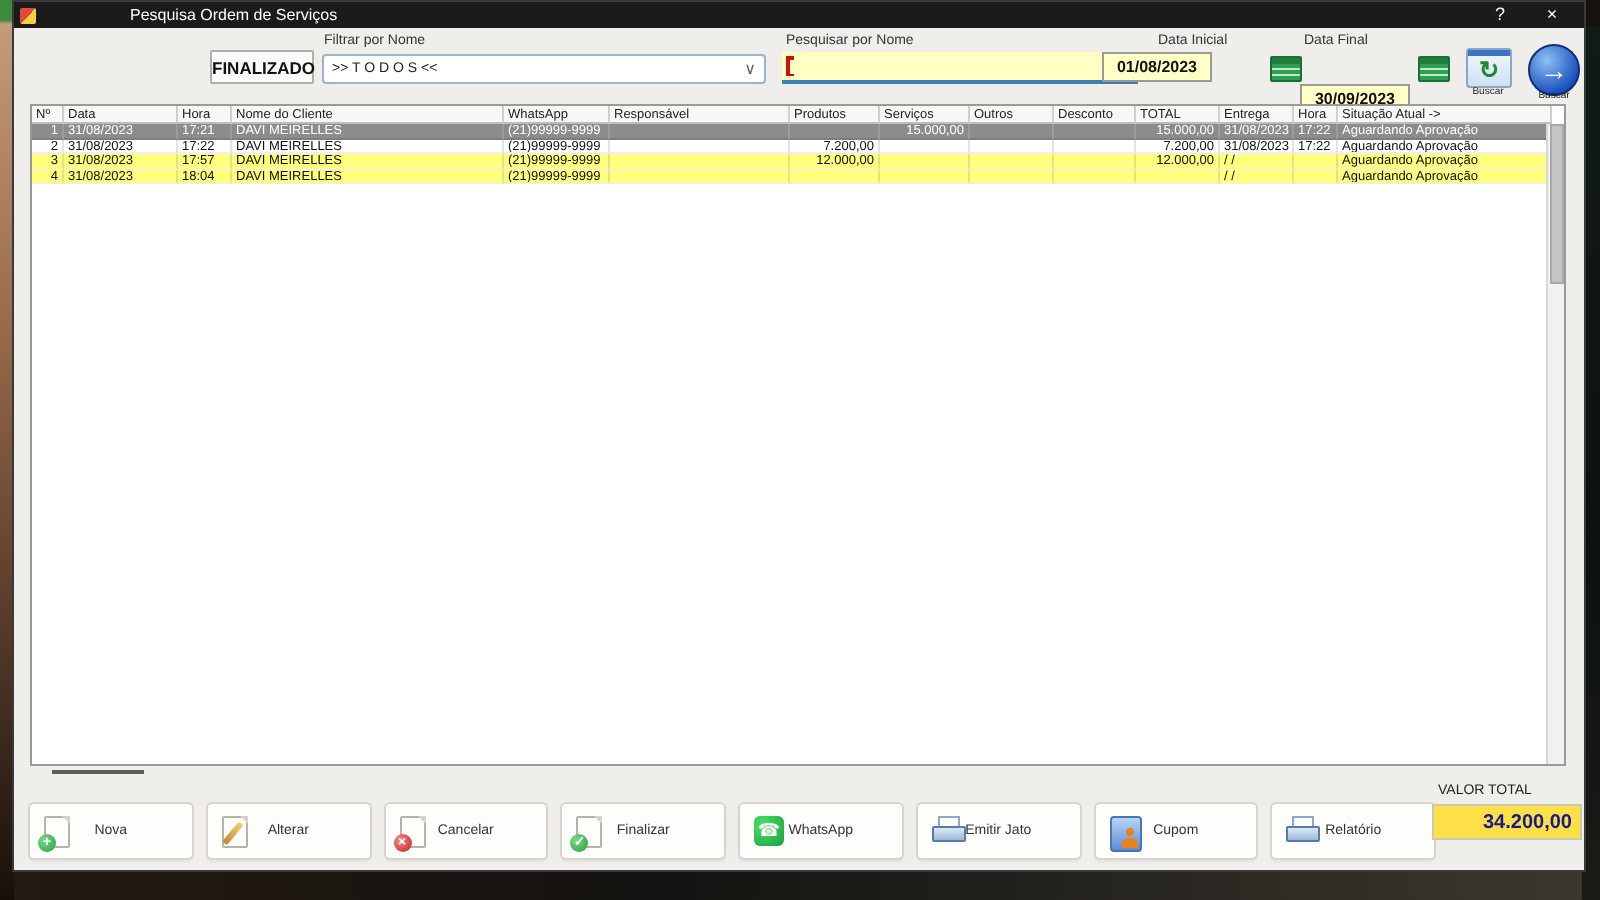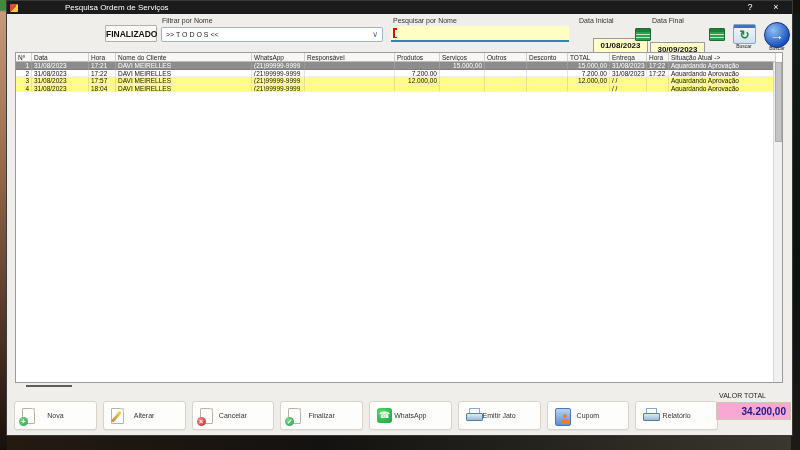--- a/index.html
+++ b/index.html
@@ -90,21 +90,21 @@
   .printer::before{content:'';position:absolute;left:3px;top:0;width:9px;height:5px;background:#fff;border:1px solid #8fa8c4;}
   .printer::after{content:'';position:absolute;left:0;top:5px;width:15px;height:6px;
     background:linear-gradient(#dce9f6,#9db9d8);border:1px solid #5a7ba6;border-radius:1px;}
   .cupom-ic{width:14px;height:16px;background:linear-gradient(#b7d4f2,#5b8ed6);border:1px solid #4a76b4;
     border-radius:2px;position:relative;}
   .person{position:absolute;right:1px;bottom:1px;width:8px;height:10px;}
   .person::before{content:'';position:absolute;left:2px;top:0;width:4px;height:4px;border-radius:50%;background:#e8821e;}
   .person::after{content:'';position:absolute;left:0;bottom:0;width:8px;height:5px;
     border-radius:3px 3px 0 0;background:#e8821e;}
   .valor-label{position:absolute;left:712px;top:391px;font-size:7px;color:#222;}
-  .valor-box{position:absolute;left:709px;top:401px;width:75px;height:18px;background:#f9a8d4;
+  .valor-box{position:absolute;left:709px;top:401px;width:75px;height:18px;background:#fde047;
     border:1px solid #c9c9b0;font-size:10px;font-weight:bold;color:#1a1a8c;text-align:right;
     line-height:17px;padding-right:4px;box-sizing:border-box;}
 </style>
 </head>
 <body>
 
 <div class="desktop">
   <div class="wall-left"></div>
   <div class="wall-right"></div>
   <div class="wall-bottom"></div>
@@ -125,21 +125,21 @@
       <span class="chev">∨</span>
     </div>
 
     <div class="label" style="left:386px;top:16px;">Pesquisar por Nome</div>
     <div class="search">
       <span class="caret"></span>
       <span></span>
     </div>
 
     <div class="label" style="left:572px;top:16px;">Data Inicial</div>
-    <div class="datebox" style="left:586px;margin-top:12px;">01/08/2023</div>
+    <div class="datebox" style="left:544px;">01/08/2023</div>
     <div class="cal" style="left:628px;"></div>
 
     <div class="label" style="left:645px;top:16px;">Data Final</div>
     <div class="datebox" style="left:643px;margin-top:16px;">30/09/2023</div>
     <div class="cal" style="left:702px;"></div>
 
     <div class="refresh">↻</div>
     <div class="micro" style="left:722px;top:42px;">Buscar</div>
     <div class="go">→</div>
     <div class="micro" style="left:755px;top:44px;">Buscar</div>

